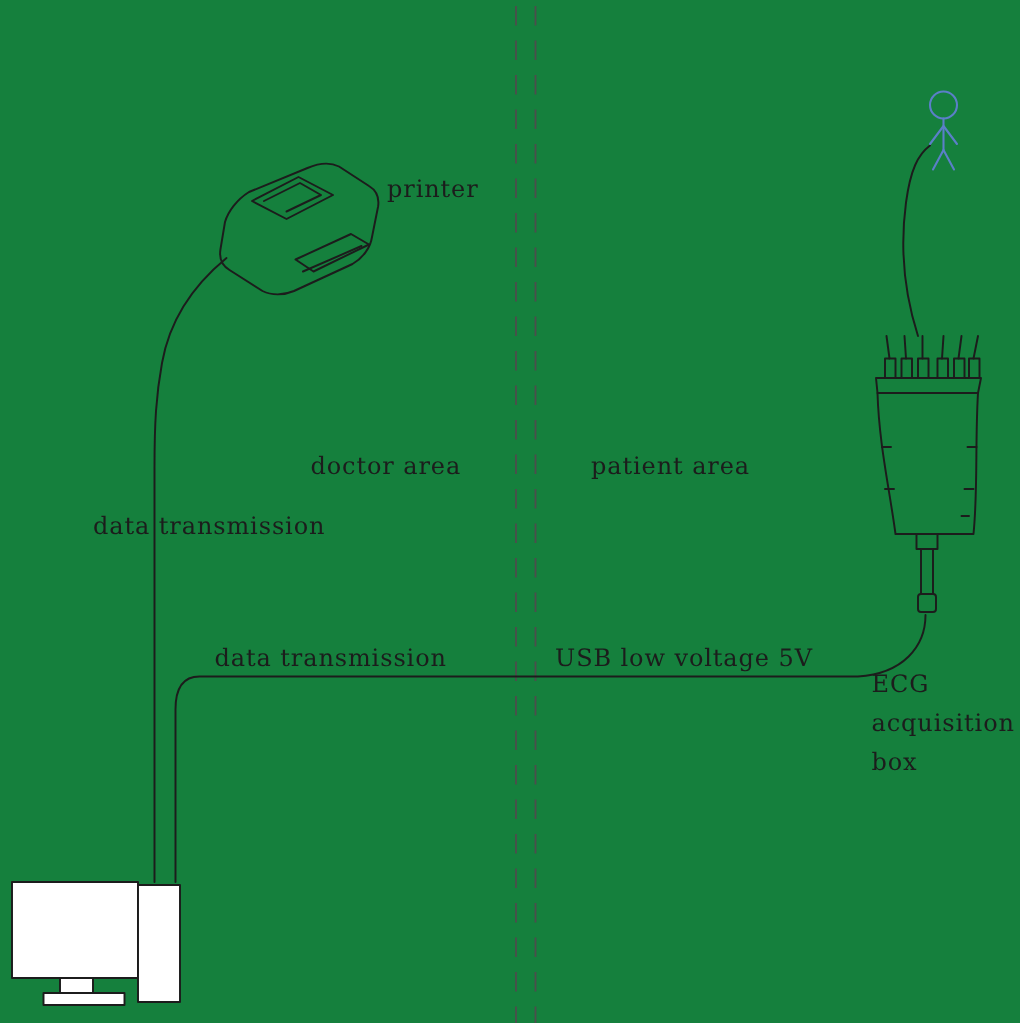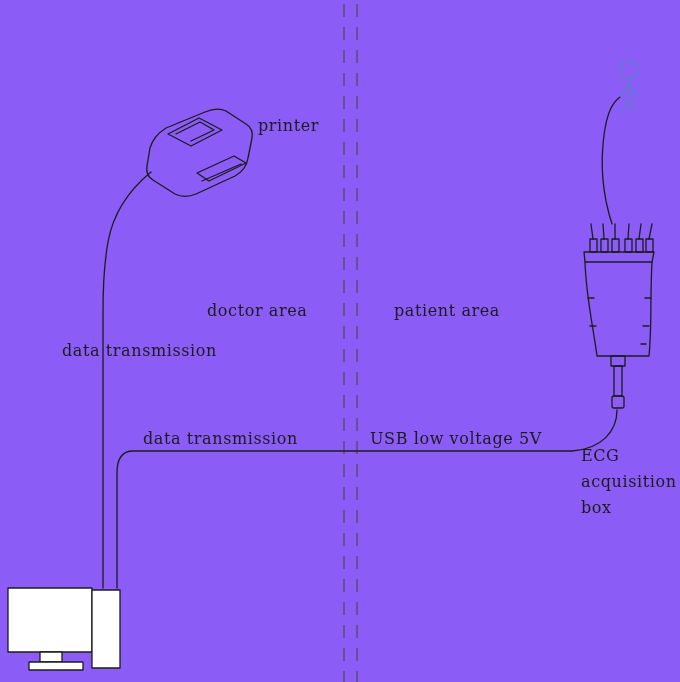--- a/index.html
+++ b/index.html
@@ -4,21 +4,21 @@
 <style>
   html, body {
     margin: 0;
     padding: 0;
     background: #ffffff;
   }
   .canvas {
     position: relative;
     width: 680px;
     height: 682px;
-    background: #8b5cf6;
+    background: #15803d;
     overflow: hidden;
     font-family: "DejaVu Serif", "Liberation Serif", serif;
   }
   svg {
     display: block;
   }
   .sketch {
     stroke: #1c1c1c;
     stroke-width: 1.3;
     fill: none;

